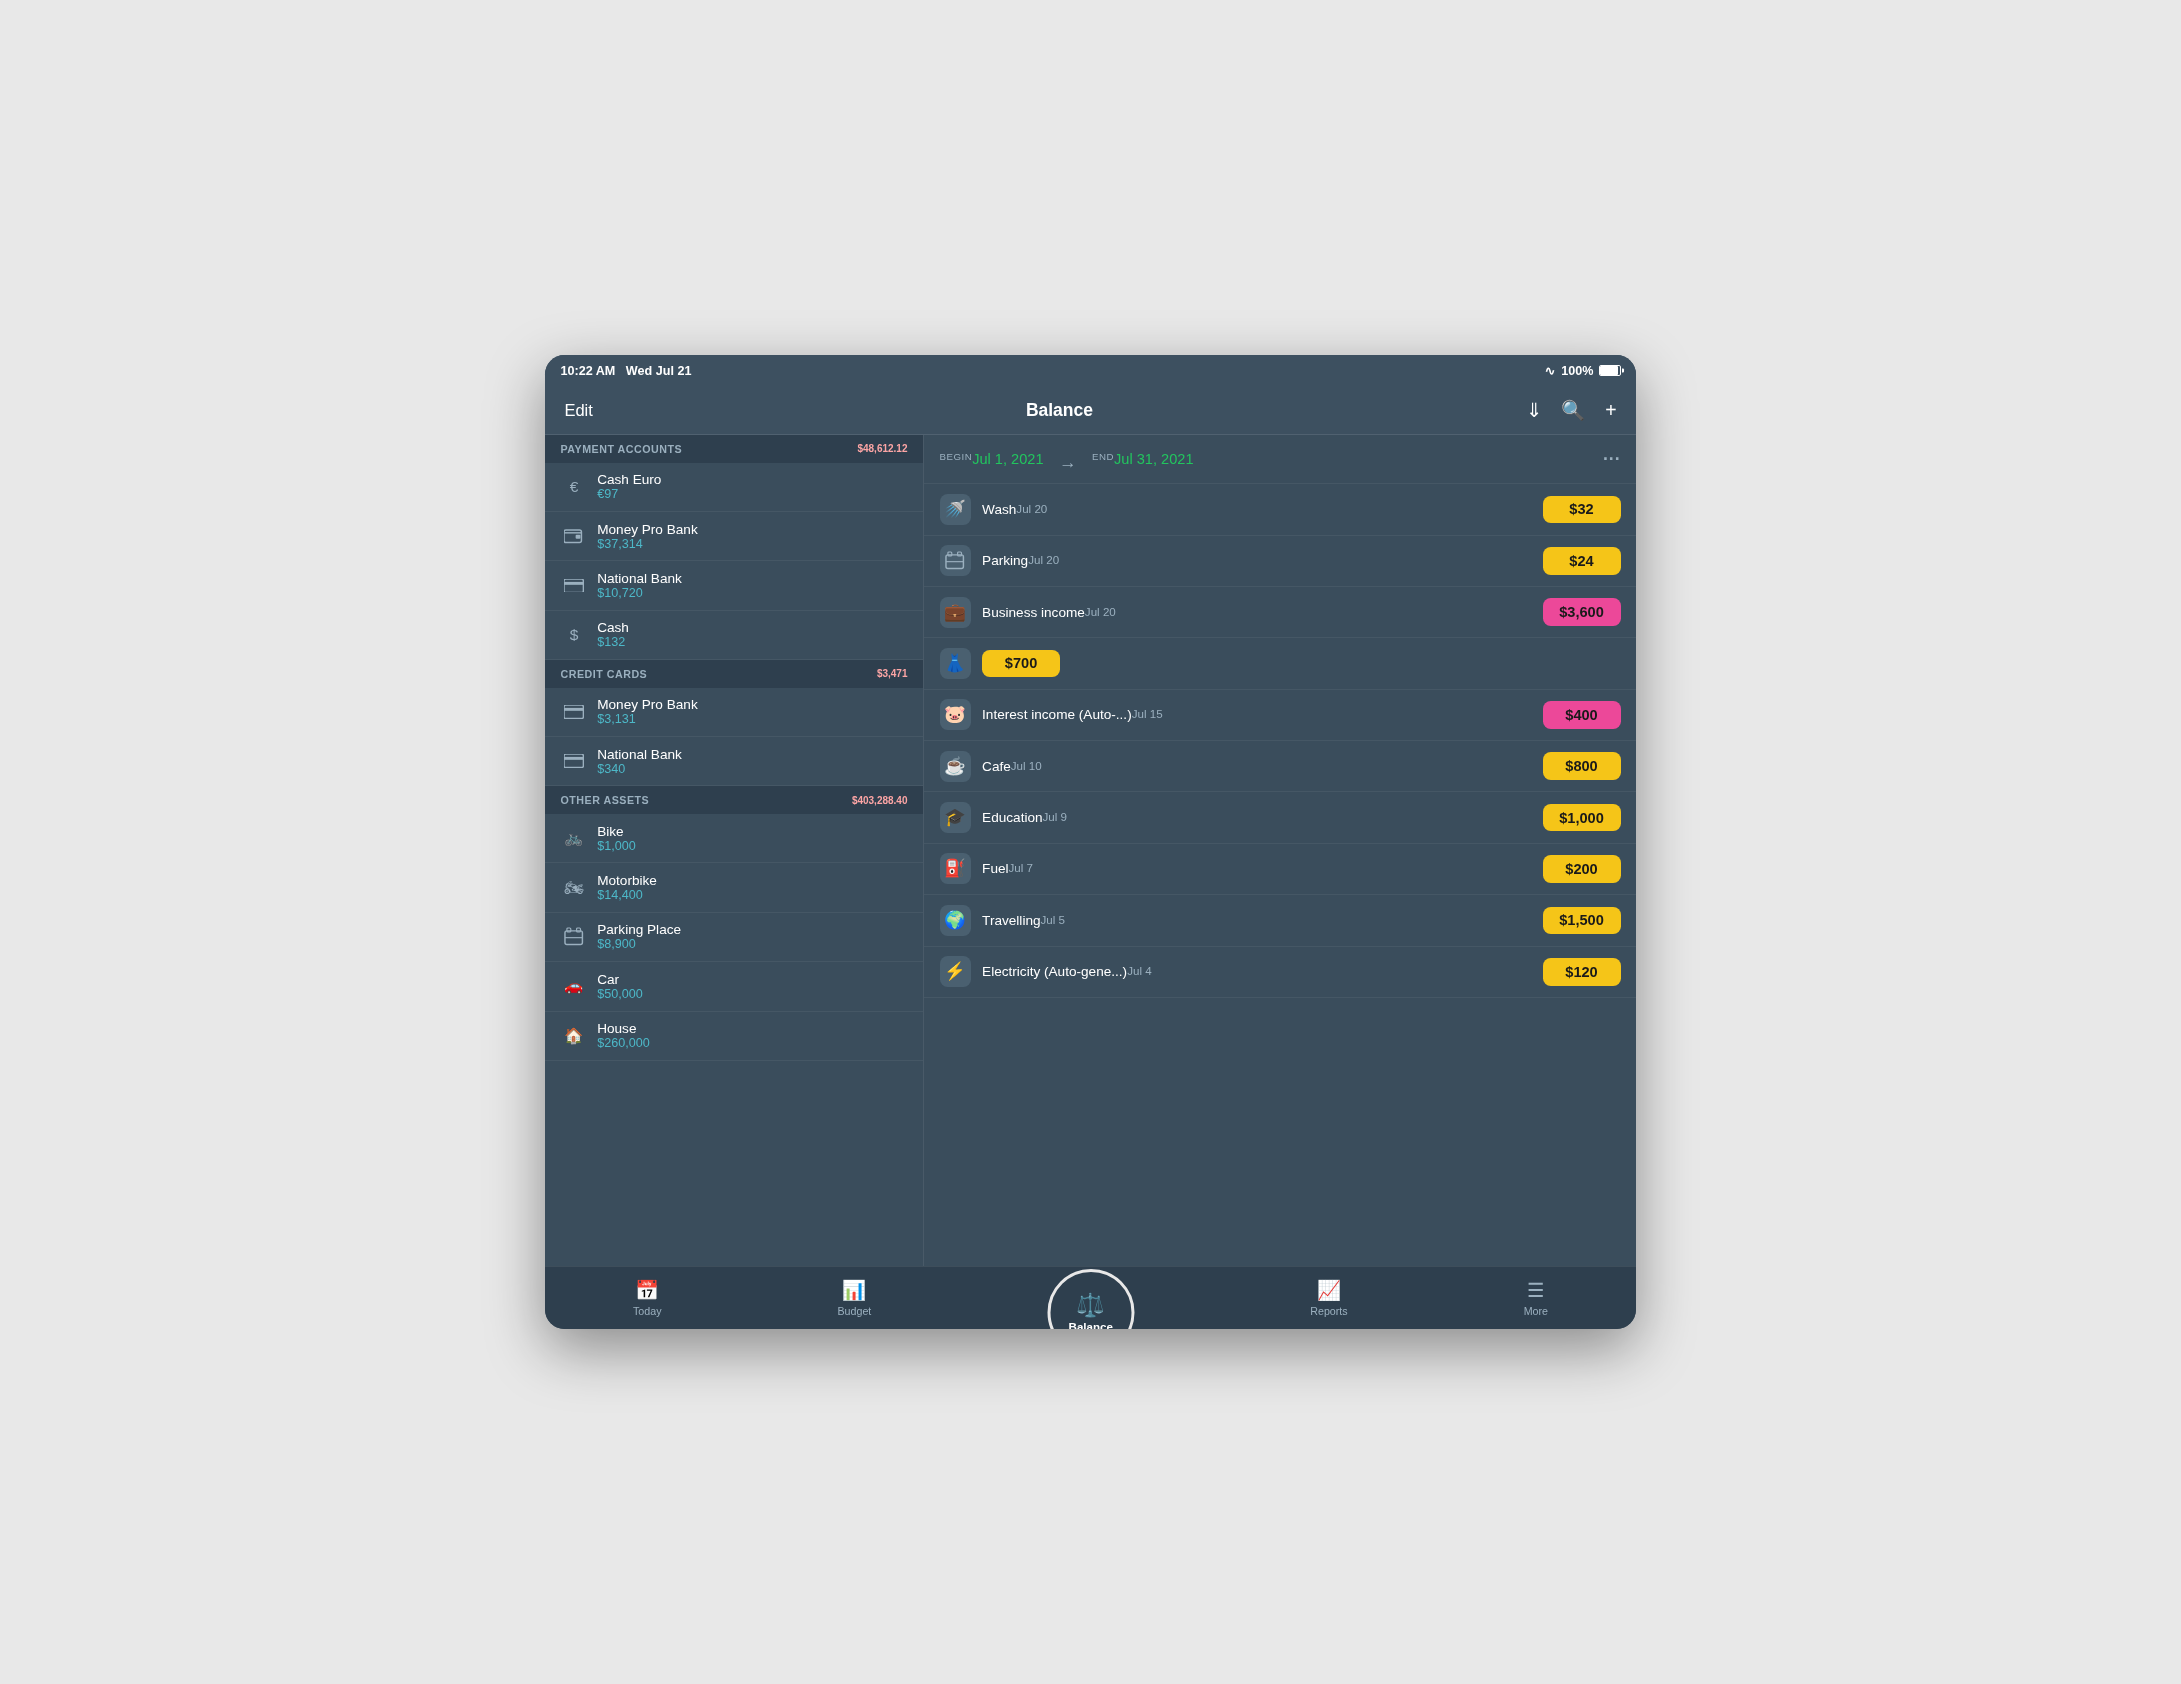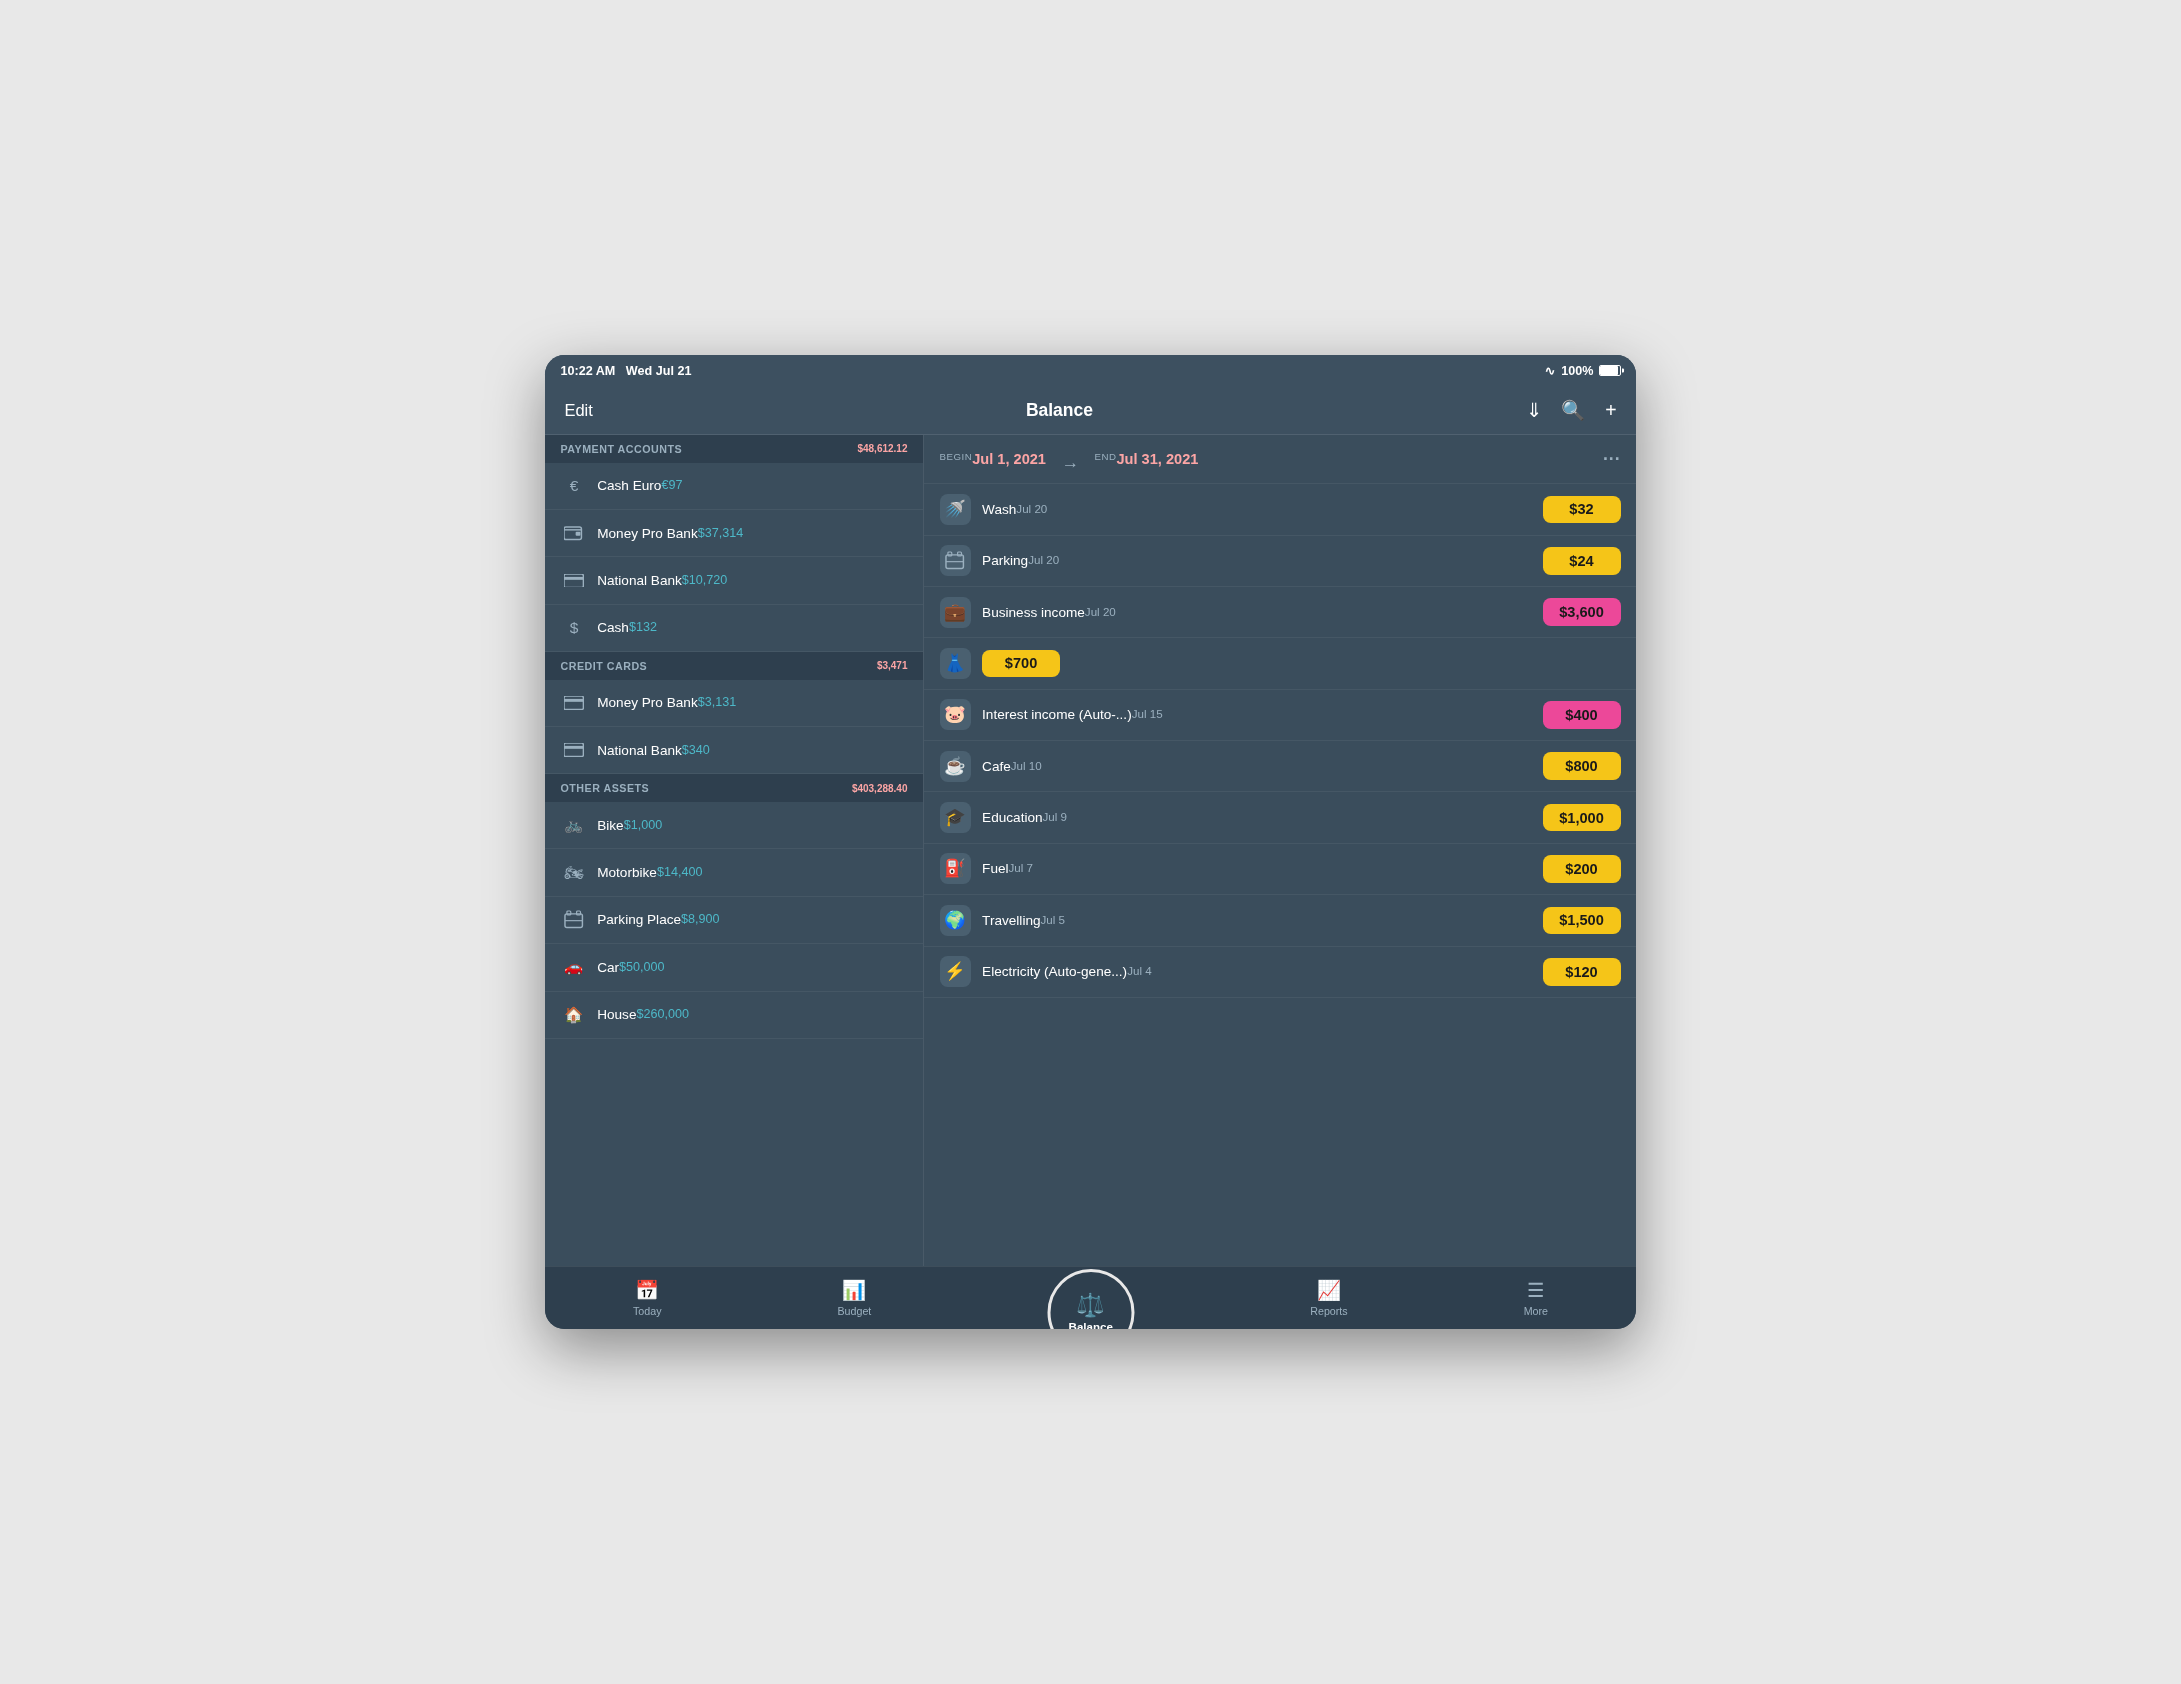--- a/index.html
+++ b/index.html
@@ -120,21 +120,21 @@
       width: 27px;
       height: 27px;
       display: flex;
       align-items: center;
       justify-content: center;
       color: #9bb0bf;
       font-size: 15.5px;
       margin-right: 9.7px;
       flex-shrink: 0;
     }
-    .account-info { display: flex; }
+    .account-info { display: flex; flex-direction: column; }
     .account-name {
       color: #fff;
       font-size: 13.6px;
       font-weight: 500;
     }
     .account-balance {
       color: #4db8c8;
       font-size: 12.6px;
       font-weight: 500;
     }
@@ -155,23 +155,23 @@
       border-bottom: 1px solid rgba(255,255,255,0.06);
     }
     .date-block { display: flex; flex-direction: row; }
     .date-label {
       color: #9bb0bf;
       font-size: 9.7px;
       text-transform: uppercase;
       letter-spacing: 0.5px;
     }
     .date-value {
-      color: #fca5a5;
+      color: #22c55e;
       font-size: 14.6px;
-      font-weight: 700;
+      font-weight: 400;
     }
     .date-arrow {
       color: #9bb0bf;
       font-size: 17.5px;
       margin: 0 15.5px;
       margin-top: 7.8px;
     }
     .date-more {
       margin-left: auto;
       color: #9bb0bf;

